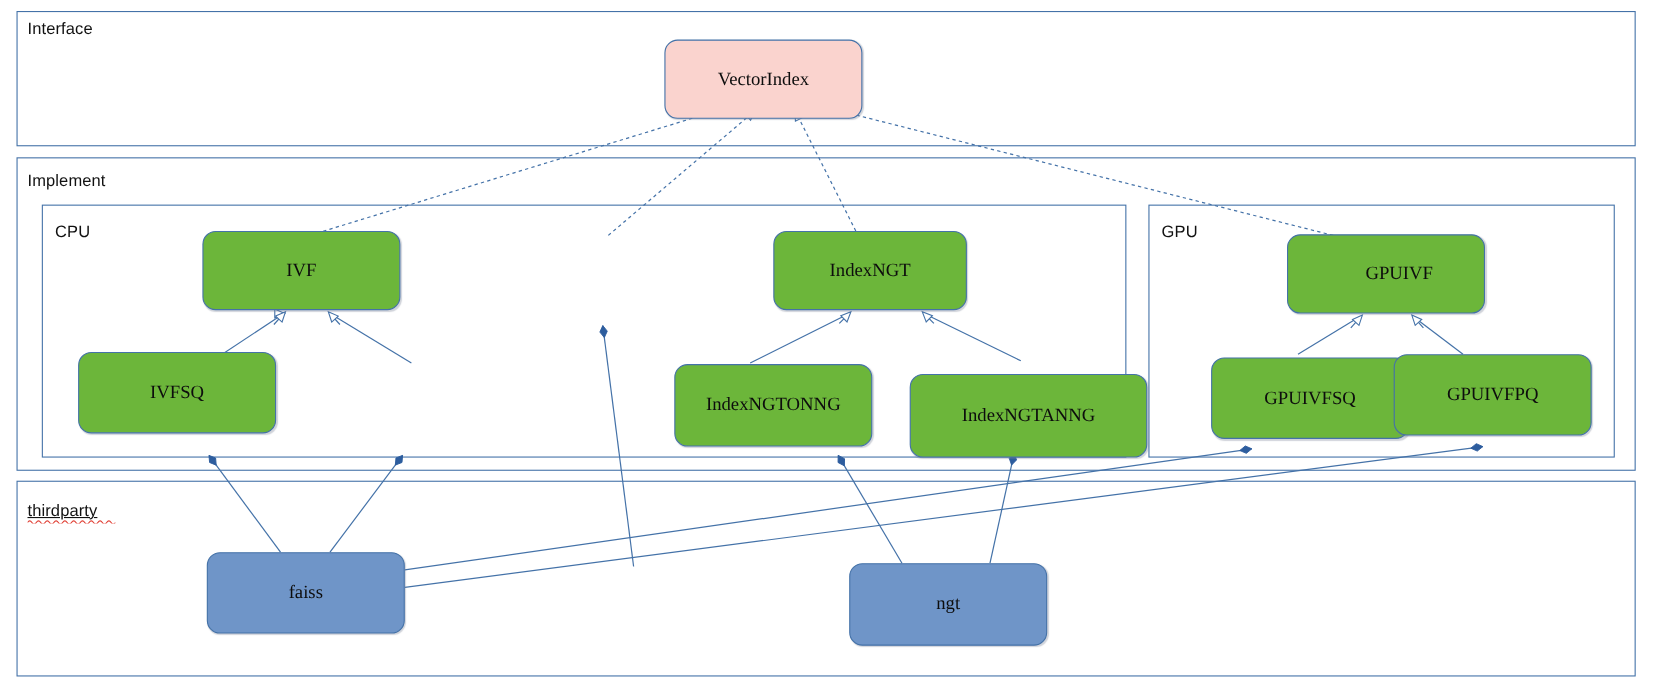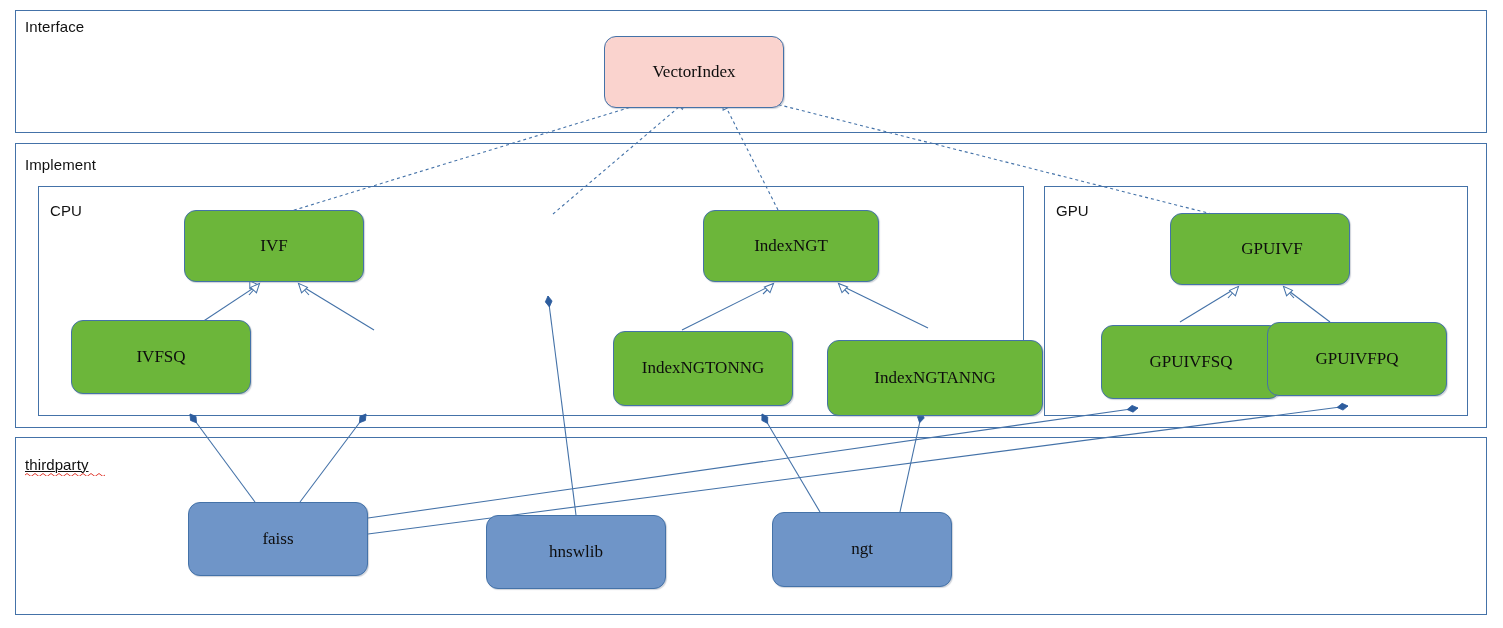--- a/index.html
+++ b/index.html
@@ -146,16 +146,15 @@
 
   <div class="node impl" style="left:71px; top:320px; width:180px; height:74px;">IVFSQ</div>
   <div class="node impl" style="left:613px; top:331px; width:180px; height:75px;">IndexNGTONNG</div>
   <div class="node impl" style="left:827px; top:328px; width:216px; height:76px;margin-top:12px;">IndexNGTANNG</div>
 
   <div class="node impl" style="left:1170px; top:213px; width:180px; height:72px;padding-left:24px;">GPUIVF</div>
   <div class="node impl" style="left:1064px; top:325px; width:180px; height:74px;margin-left:37px;">GPUIVFSQ</div>
   <div class="node impl" style="left:1267px; top:322px; width:180px; height:74px;">GPUIVFPQ</div>
 
   <div class="node thirdparty" style="left:188px; top:502px; width:180px; height:74px;">faiss</div>
-  <div class="node thirdparty" style="left:486px; top:515px; width:180px; height:74px;">hnswlib</div>
   <div class="node thirdparty" style="left:772px; top:512px; width:180px; height:75px;">ngt</div>
 
 </div>
 
 </body></html>

